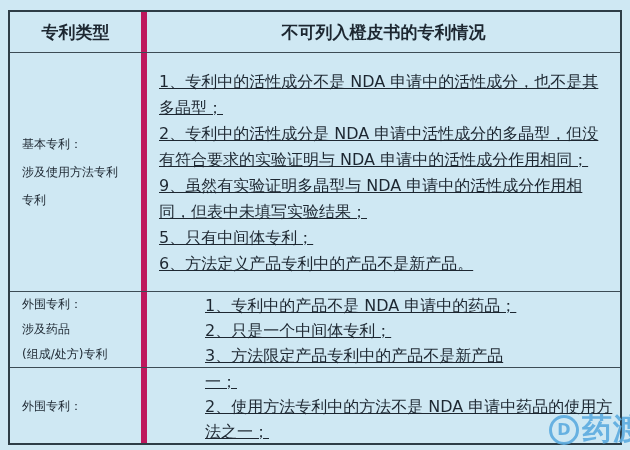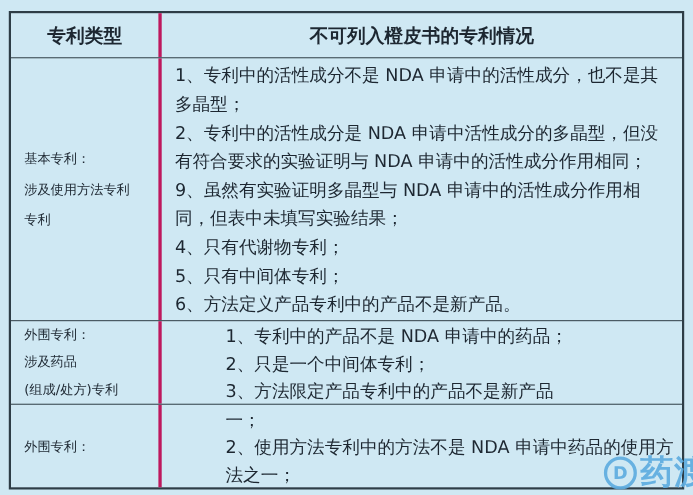--- a/index.html
+++ b/index.html
@@ -38,21 +38,21 @@
   .row.r1 { height: 239px; }
   .row.r2 { height: 76px; }
   .row.r3 { height: 76px; }
   .cell {
     box-sizing: border-box;
     overflow: hidden;
   }
   .cell.left {
     width: 137px;
     flex: none;
-    border-right: 3px solid #be185d;
+    border-right: 6px solid #be185d;
     display: flex;
     flex-direction: column;
     justify-content: center;
     padding: 2px 6px 2px 12px;
   }
   .cell.right {
     flex: 1;
     padding: 3px 6px 2px 12px;
     display: flex;
     flex-direction: column;
@@ -74,20 +74,21 @@
   .type-line {
     font-size: 12px;
     line-height: 28px;
     white-space: nowrap;
   }
   .r2 .type-line { line-height: 25px; }
   .r3 .type-line { line-height: 28px; }
   .item {
     font-size: 16px;
     line-height: 26px;
+    text-decoration: underline;
   }
   .r2 .item, .r3 .item { line-height: 25px; margin-left: 46px; }
   .watermark {
     position: absolute;
     left: 549px;
     top: 409px;
     display: flex;
     align-items: center;
     gap: 3px;
     color: #5fade0;
@@ -126,21 +127,20 @@
   <div class="row r1">
     <div class="cell left">
       <div class="type-line">基本专利：</div>
       <div class="type-line">涉及使用方法专利</div>
       <div class="type-line">专利</div>
     </div>
     <div class="cell right">
       <div class="item">1、专利中的活性成分不是 NDA 申请中的活性成分，也不是其多晶型；</div>
       <div class="item">2、专利中的活性成分是 NDA 申请中活性成分的多晶型，但没有符合要求的实验证明与 NDA 申请中的活性成分作用相同；</div>
       <div class="item">9、虽然有实验证明多晶型与 NDA 申请中的活性成分作用相同，但表中未填写实验结果；</div>
-      <div class="item">4、只有代谢物专利；</div>
       <div class="item">5、只有中间体专利；</div>
       <div class="item">6、方法定义产品专利中的产品不是新产品。</div>
     </div>
   </div>
 
   <div class="row r2">
     <div class="cell left">
       <div class="type-line">外围专利：</div>
       <div class="type-line">涉及药品</div>
       <div class="type-line">(组成/处方)专利</div>

